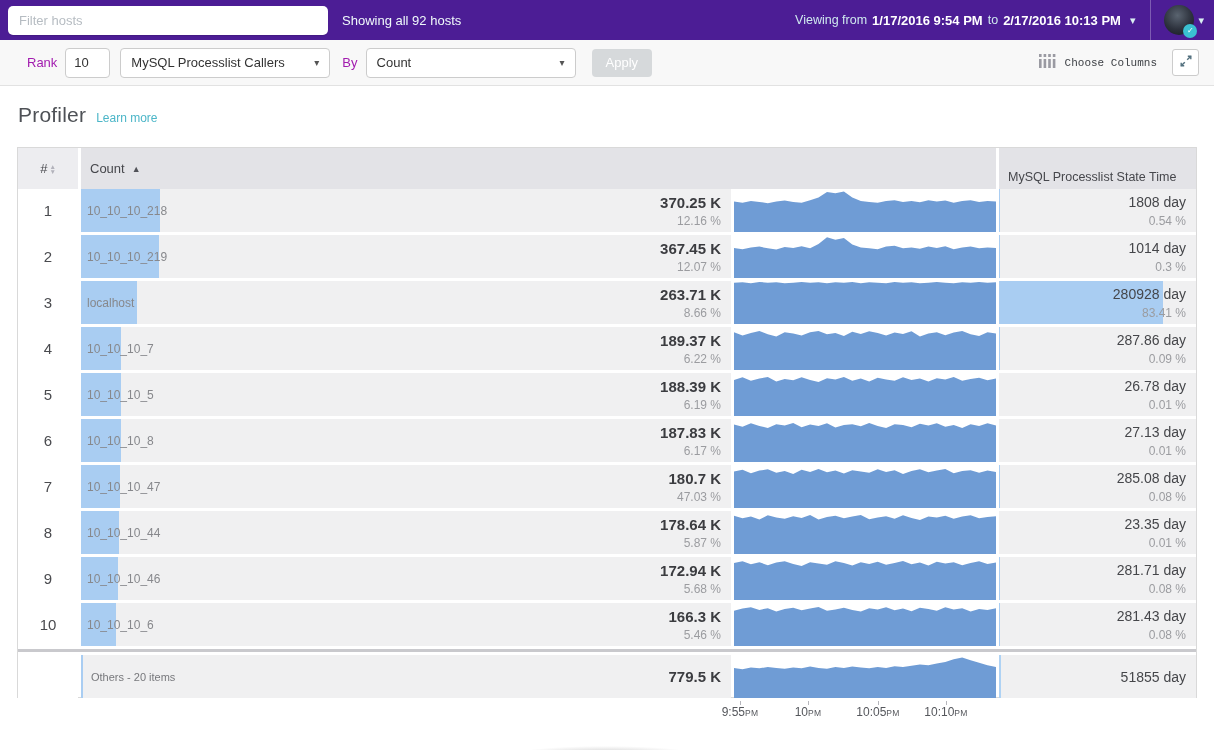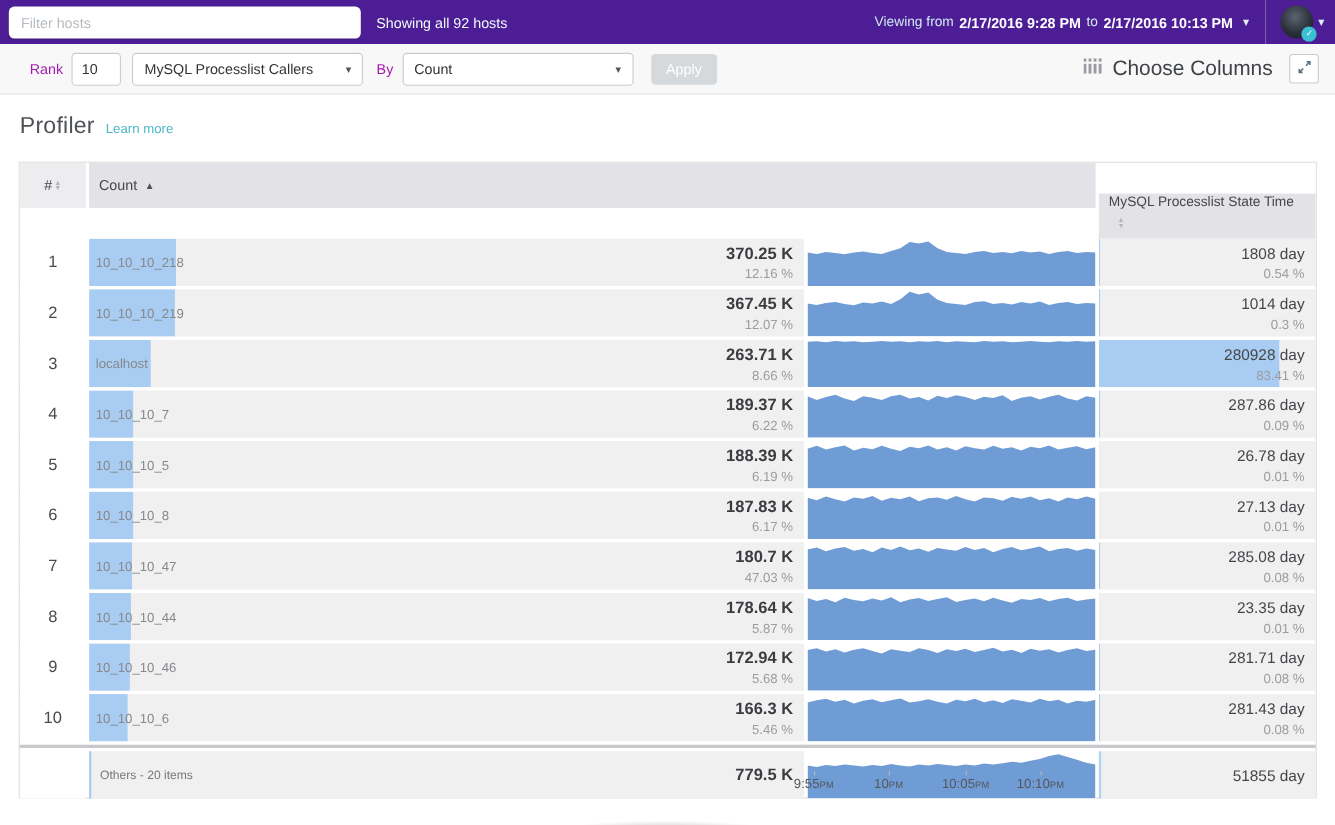--- a/index.html
+++ b/index.html
@@ -26,37 +26,37 @@
   .toolbar { position:absolute; left:0; top:40px; width:1214px; height:46px; background:#f8f8f8; border-bottom:1px solid #e2e2e2; display:flex; align-items:center; padding-left:27px; }
   .tlabel { font-size:13px; color:#a21caf; }
   .rank-input { width:45px; height:30px; margin-left:8px; border:1px solid #ccc; border-radius:4px; padding:0 8px; font-size:13px; color:#333; font-family:"Liberation Sans",sans-serif; outline:none; }
   .selectbox { height:30px; background:#fff; border:1px solid #ccc; border-radius:4px; display:flex; align-items:center; padding:0 10px; font-size:13px; color:#333; cursor:pointer; }
   .selectbox .scaret { margin-left:auto; color:#555; font-size:10px; }
   .sel-dim { width:210px; margin-left:10px; }
   .sel-metric { width:210px; margin-left:8px; }
   .by { margin-left:12px; }
   .apply-btn { margin-left:16px; height:28px; padding:0 14px; background:#d6d9db; border:none; border-radius:4px; color:#fff; font-size:13px; font-family:"Liberation Sans",sans-serif; cursor:pointer; }
   .tb-right2 { margin-left:auto; display:flex; align-items:center; margin-right:15px; gap:9px; }
-  .choose-label { font-size:19px; color:#3f4247; }
+  .choose-label { font-size:11px; color:#3f4247;font-family:Liberation Mono, monospace; }
   .expand-btn { width:27px; height:27px; border:1px solid #ccc; border-radius:3px; background:#fff; display:flex; align-items:center; justify-content:center; cursor:pointer; margin-left:6px; }
 
   
   .heading { position:absolute; left:18px; top:103px; display:flex; align-items:baseline; }
   .page-title { font-size:21px; color:#4e5156; font-weight:400; letter-spacing:.2px; }
   .learn-more { font-size:12px; color:#4cb6c8; margin-left:10px; text-decoration:none; cursor:pointer; }
 
   
   .ptable { position:absolute; left:17px; top:147px; width:1180px; border:1px solid #d9d9d9; background:#fff; }
   .thead { display:grid; grid-template-columns:60px 915px 197px; column-gap:3px; background:#fff; }
   .th { height:41px; background:#e3e3e7; color:#46474c; font-size:13px; }
   .th-rank { background:#ededf0; display:flex; align-items:center; justify-content:center; gap:2px; }
   .sortstack { display:inline-flex; flex-direction:column; line-height:5px; font-size:6.5px; color:#b2b2bb; }
   .th-count { display:flex; align-items:center; padding-left:9px; }
   .sort-asc { font-size:9px; color:#515258; margin-left:7px; }
-  .th-state { padding:0 8px 0 9px; font-size:12.5px; line-height:15px;margin-top:28px; }
+  .th-state { padding:22px 8px 0 9px; font-size:12.5px; line-height:15px; }
   .th-state .sortstack { margin-left:8px; margin-top:1px; }
 
   .tbody { display:block; }
   .trow { display:grid; grid-template-columns:60px 650px 262px 197px; column-gap:3px; height:43px; margin-bottom:3px; }
   .td { position:relative; height:43px; overflow:hidden; }
   .td-rank { background:#fff; display:flex; align-items:center; justify-content:center; font-size:15px; color:#4a4b4f; }
   .td-count, .td-state { background:#f0f0f1; }
   .hbar { position:absolute; left:0; top:0; bottom:0; background:#a9cdf2; }
   .host { position:absolute; left:6px; top:50%; transform:translateY(-50%); font-size:12px; color:#87888c; }
   .val { position:absolute; right:10px; top:5px; font-size:15px; font-weight:bold; color:#3b3c40; }
@@ -87,21 +87,21 @@
 <body>
 
 <div class="app">
 
   <div class="topbar">
     <input class="filter-input" type="text" placeholder="Filter hosts" style="">
     <span class="showing">Showing all 92 hosts</span>
     <div class="tb-right">
       <div class="viewing">
         <span class="vp">Viewing from</span>
-        <b>2/17/2016 9:28 PM</b>
+        <b>1/17/2016 9:54 PM</b>
         <span class="vp">to</span>
         <b>2/17/2016 10:13 PM</b>
         <span class="caret">▾</span>
       </div>
       <div class="tb-divider"></div>
       <div class="avatar-wrap">
         <div class="avatar">
           <div class="badge">✓</div>
         </div>
         <span class="caret">▾</span>

